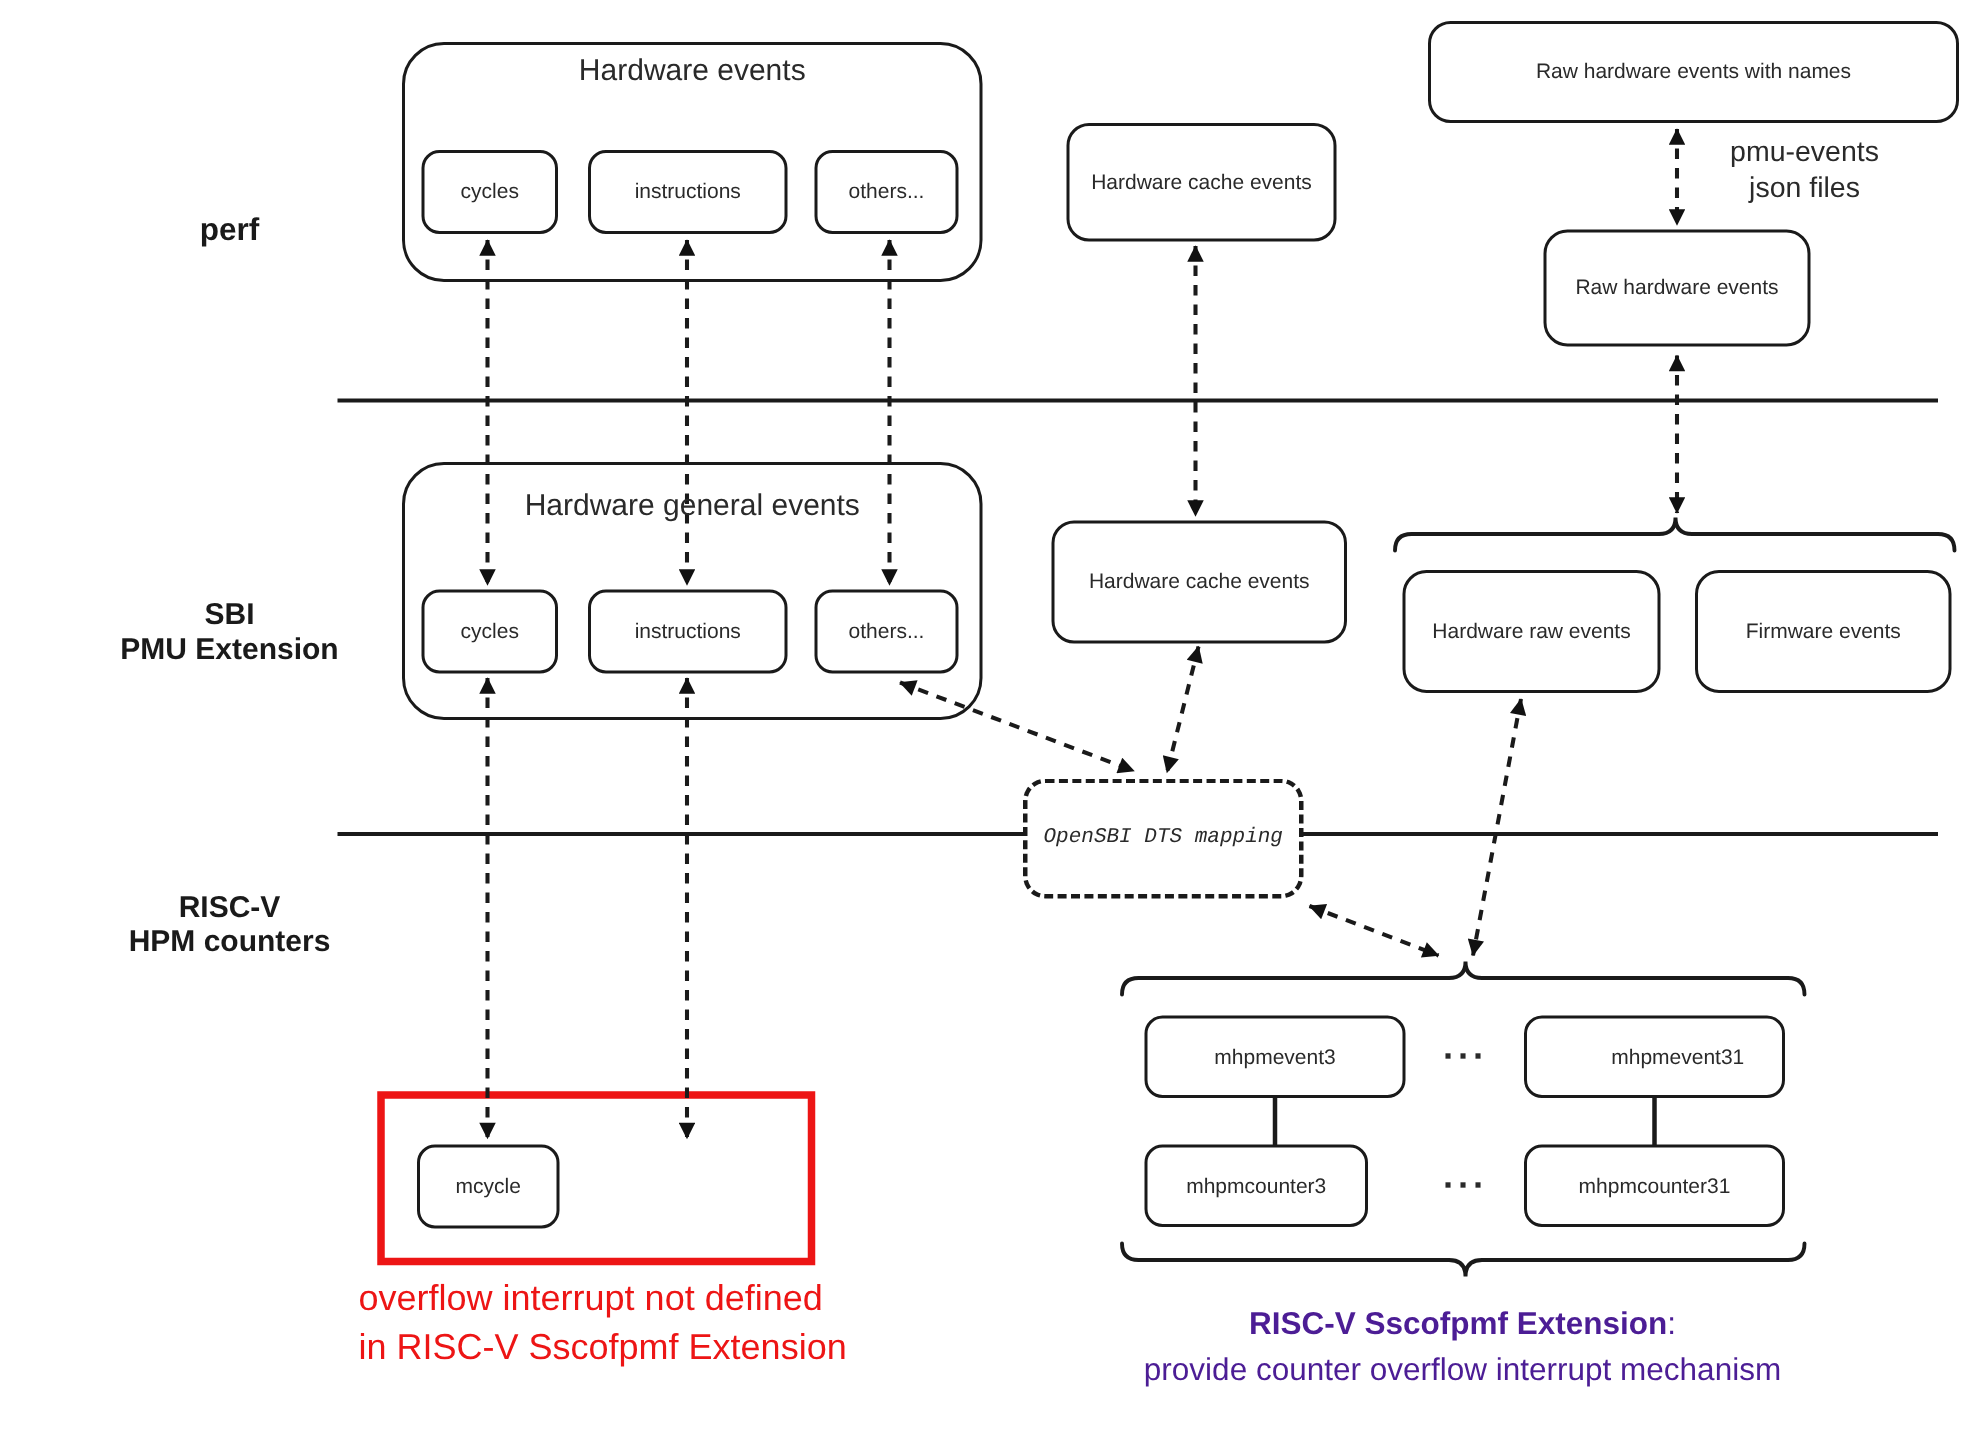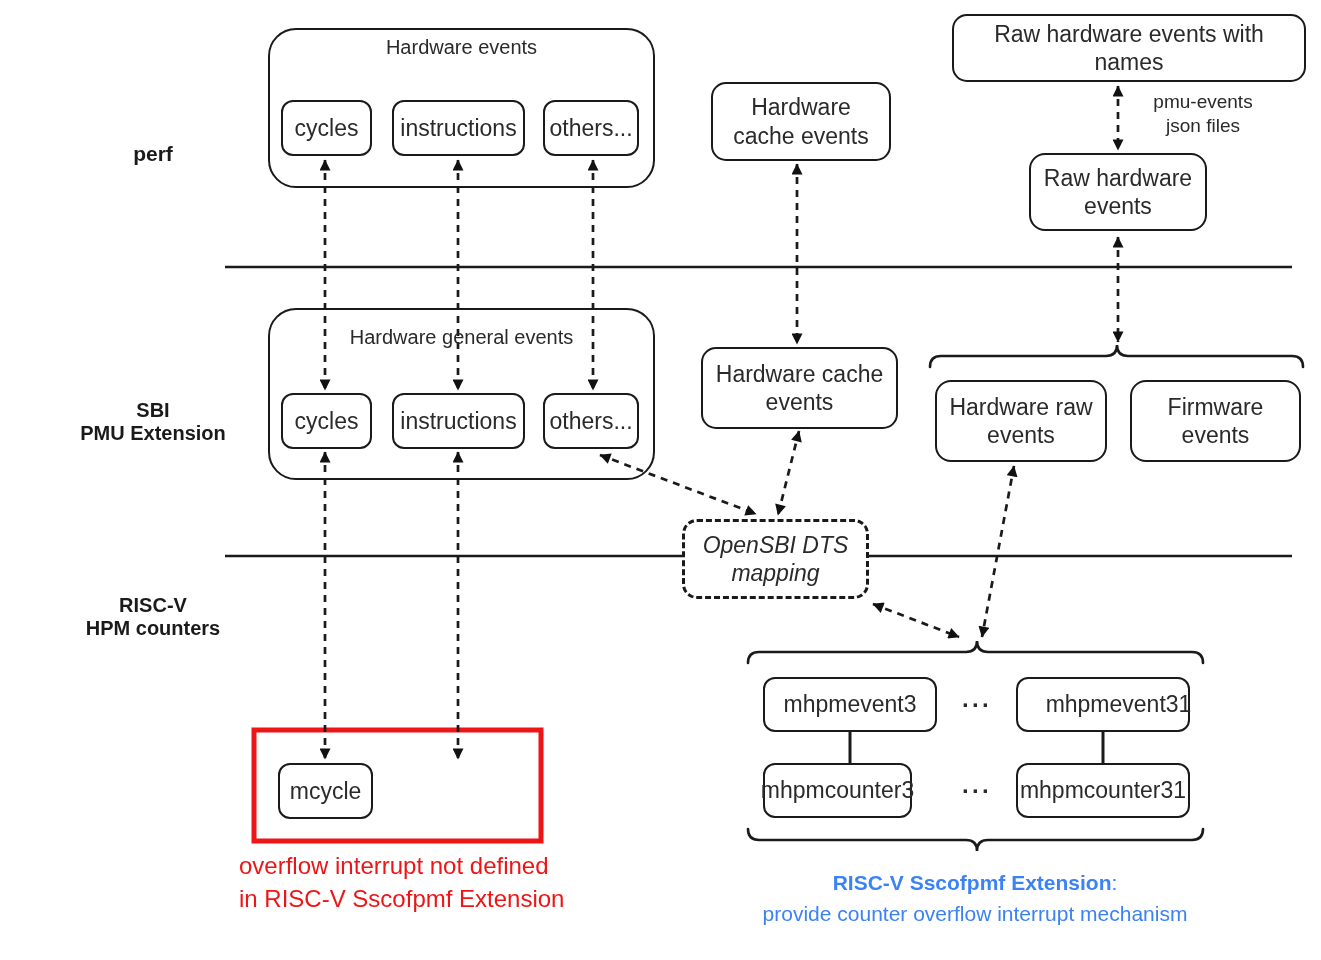--- a/index.html
+++ b/index.html
@@ -4,21 +4,21 @@
 <style>
   html,body{margin:0;padding:0;background:#ffffff;}
   .canvas{
     position:relative;width:1321px;height:960px;background:#ffffff;
     font-family:"Liberation Sans", sans-serif;color:#222;overflow:hidden;
   }
   .canvas svg{position:absolute;left:0;top:0;}
   .box{
     position:absolute;background:#ffffff;border:2.5px solid #1a1a1a;border-radius:12px;
     display:flex;align-items:center;justify-content:center;text-align:center;
-    font-size:23px;line-height:1.22;color:#2a2a2a;box-sizing:border-box;padding:2px 6px;
+    font-size:14px;line-height:1.22;color:#2a2a2a;box-sizing:border-box;padding:2px 6px;
   }
   .group{
     position:absolute;background:transparent;border:2.5px solid #1a1a1a;border-radius:28px;
     box-sizing:border-box;
   }
   .group-title{
     width:100%;text-align:center;font-size:20px;color:#2a2a2a;position:absolute;top:6px;left:0;
   }
   .dashed-box{
     border:3px dashed #1a1a1a;border-radius:15px;font-style:italic;background:#ffffff;
@@ -29,21 +29,21 @@
   .note{
     position:absolute;font-size:19px;color:#2a2a2a;text-align:center;line-height:24px;
   }
   .red-note{
     position:absolute;font-size:24px;color:#ed1515;text-align:left;line-height:33px;
   }
   .dots{
     position:absolute;font-size:24px;font-weight:bold;color:#2a2a2a;text-align:center;letter-spacing:2px;
   }
   .caption{
-    position:absolute;font-size:21px;color:#3b82f6;text-align:center;line-height:31px;
+    position:absolute;font-size:21px;color:#4c1d95;text-align:center;line-height:31px;
   }
   .caption .b{font-weight:bold;}
 </style>
 </head>
 <body>
 
 <div class="canvas">
 
   <svg width="1321" height="960" viewBox="0 0 1321 960">
     <defs>
@@ -113,21 +113,21 @@
   </div>
   <div class="box" style="left:281px;top:393px;width:91px;height:56px;">cycles</div>
   <div class="box" style="left:392px;top:393px;width:133px;height:56px;">instructions</div>
   <div class="box" style="left:543px;top:393px;width:96px;height:56px;">others...</div>
 
   <div class="box" style="left:701px;top:347px;width:197px;height:82px;border-radius:15px;">Hardware cache events</div>
 
   <div class="box" style="left:935px;top:380px;width:172px;height:82px;border-radius:16px;">Hardware raw events</div>
   <div class="box" style="left:1130px;top:380px;width:171px;height:82px;border-radius:16px;padding:2px 28px;">Firmware events</div>
 
-  <div class="box dashed-box" style="left:682px;top:519px;width:187px;height:80px;">OpenSBI DTS mapping</div>
+  <div class="box dashed-box" style="left:682px;top:519px;width:187px;height:80px;font-family:Liberation Mono, monospace;">OpenSBI DTS mapping</div>
 
   <div class="box" style="left:278px;top:763px;width:95px;height:56px;">mcycle</div>
 
   <div class="red-note" style="left:239px;top:849px;width:365px;">
     <div>overflow interrupt not defined</div>
     <div>in RISC-V Sscofpmf Extension</div>
   </div>
 
   <div class="box" style="left:763px;top:677px;width:174px;height:55px;">mhpmevent3</div>
   <div class="dots" style="left:952px;top:691px;width:50px;">···</div>

